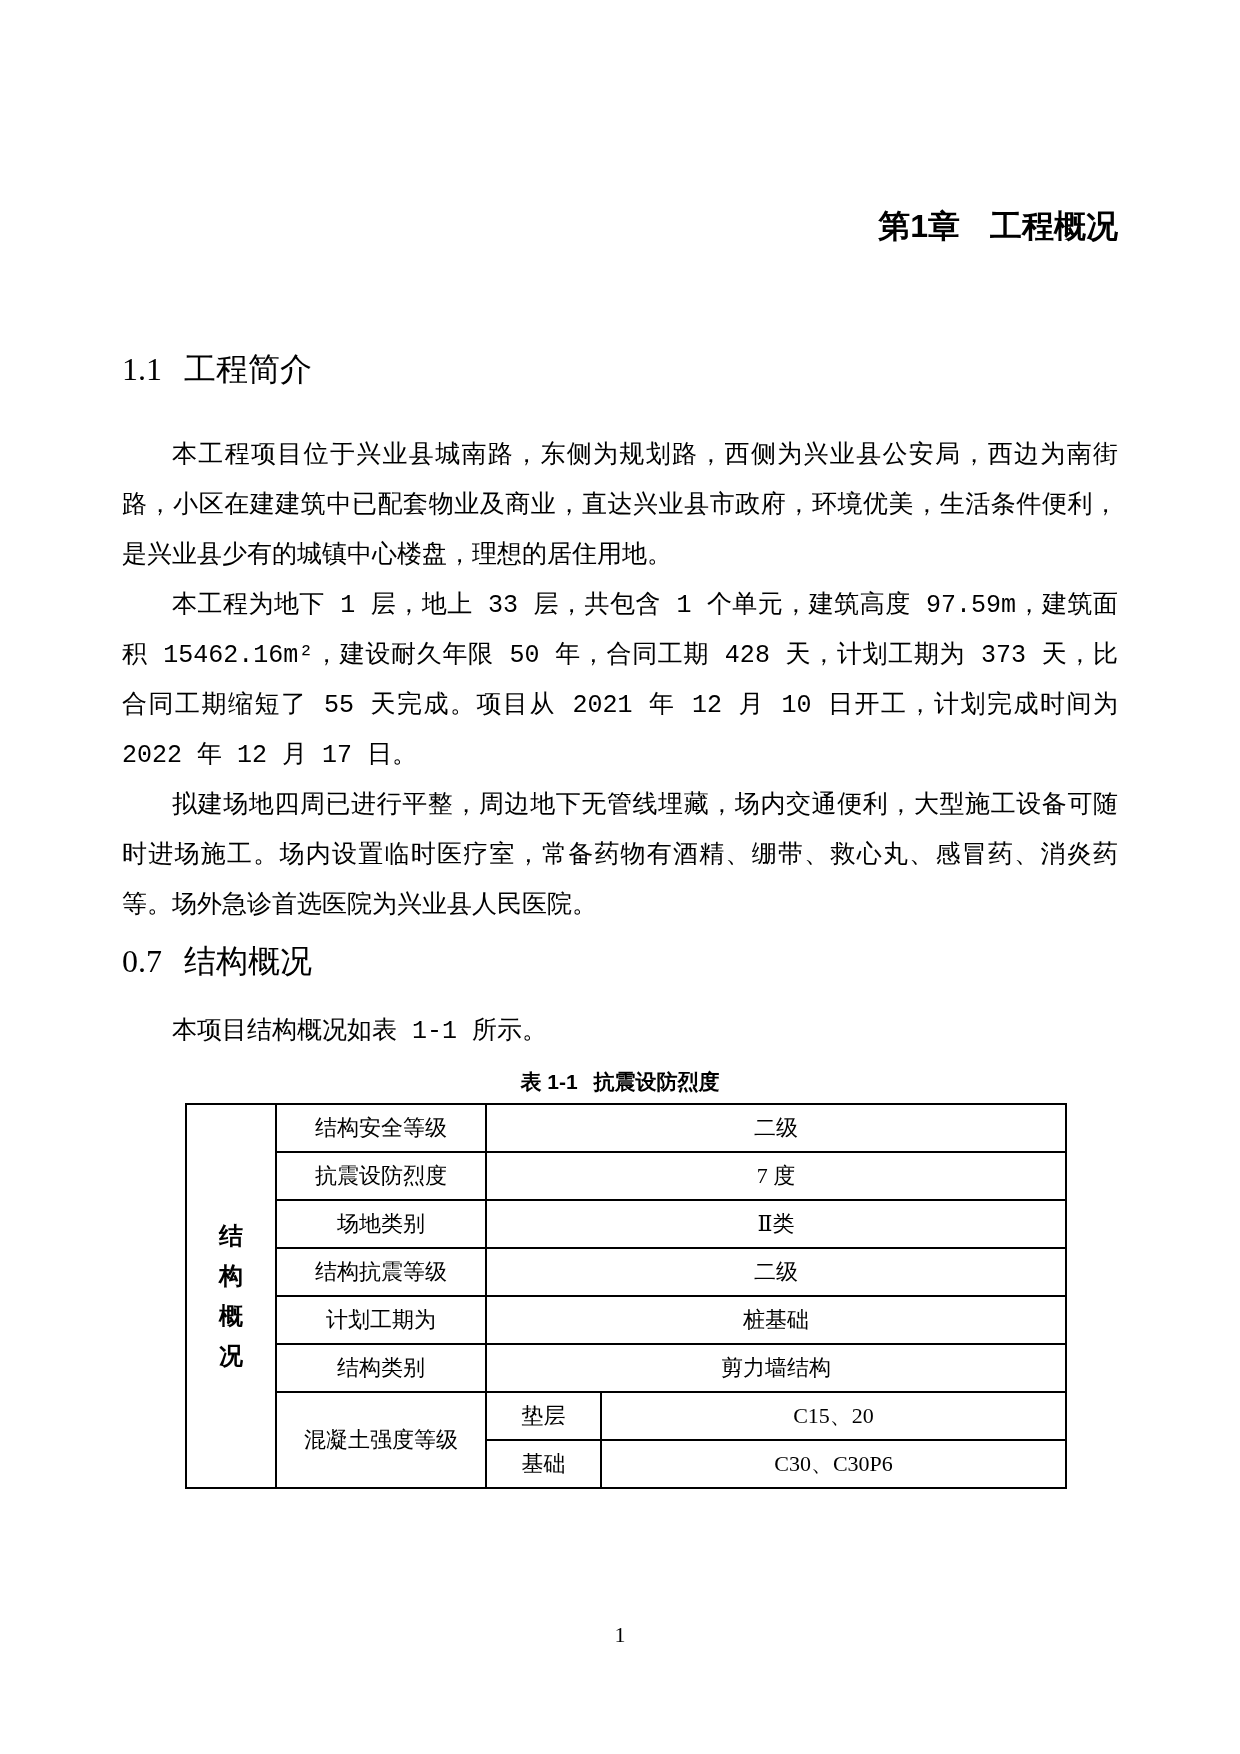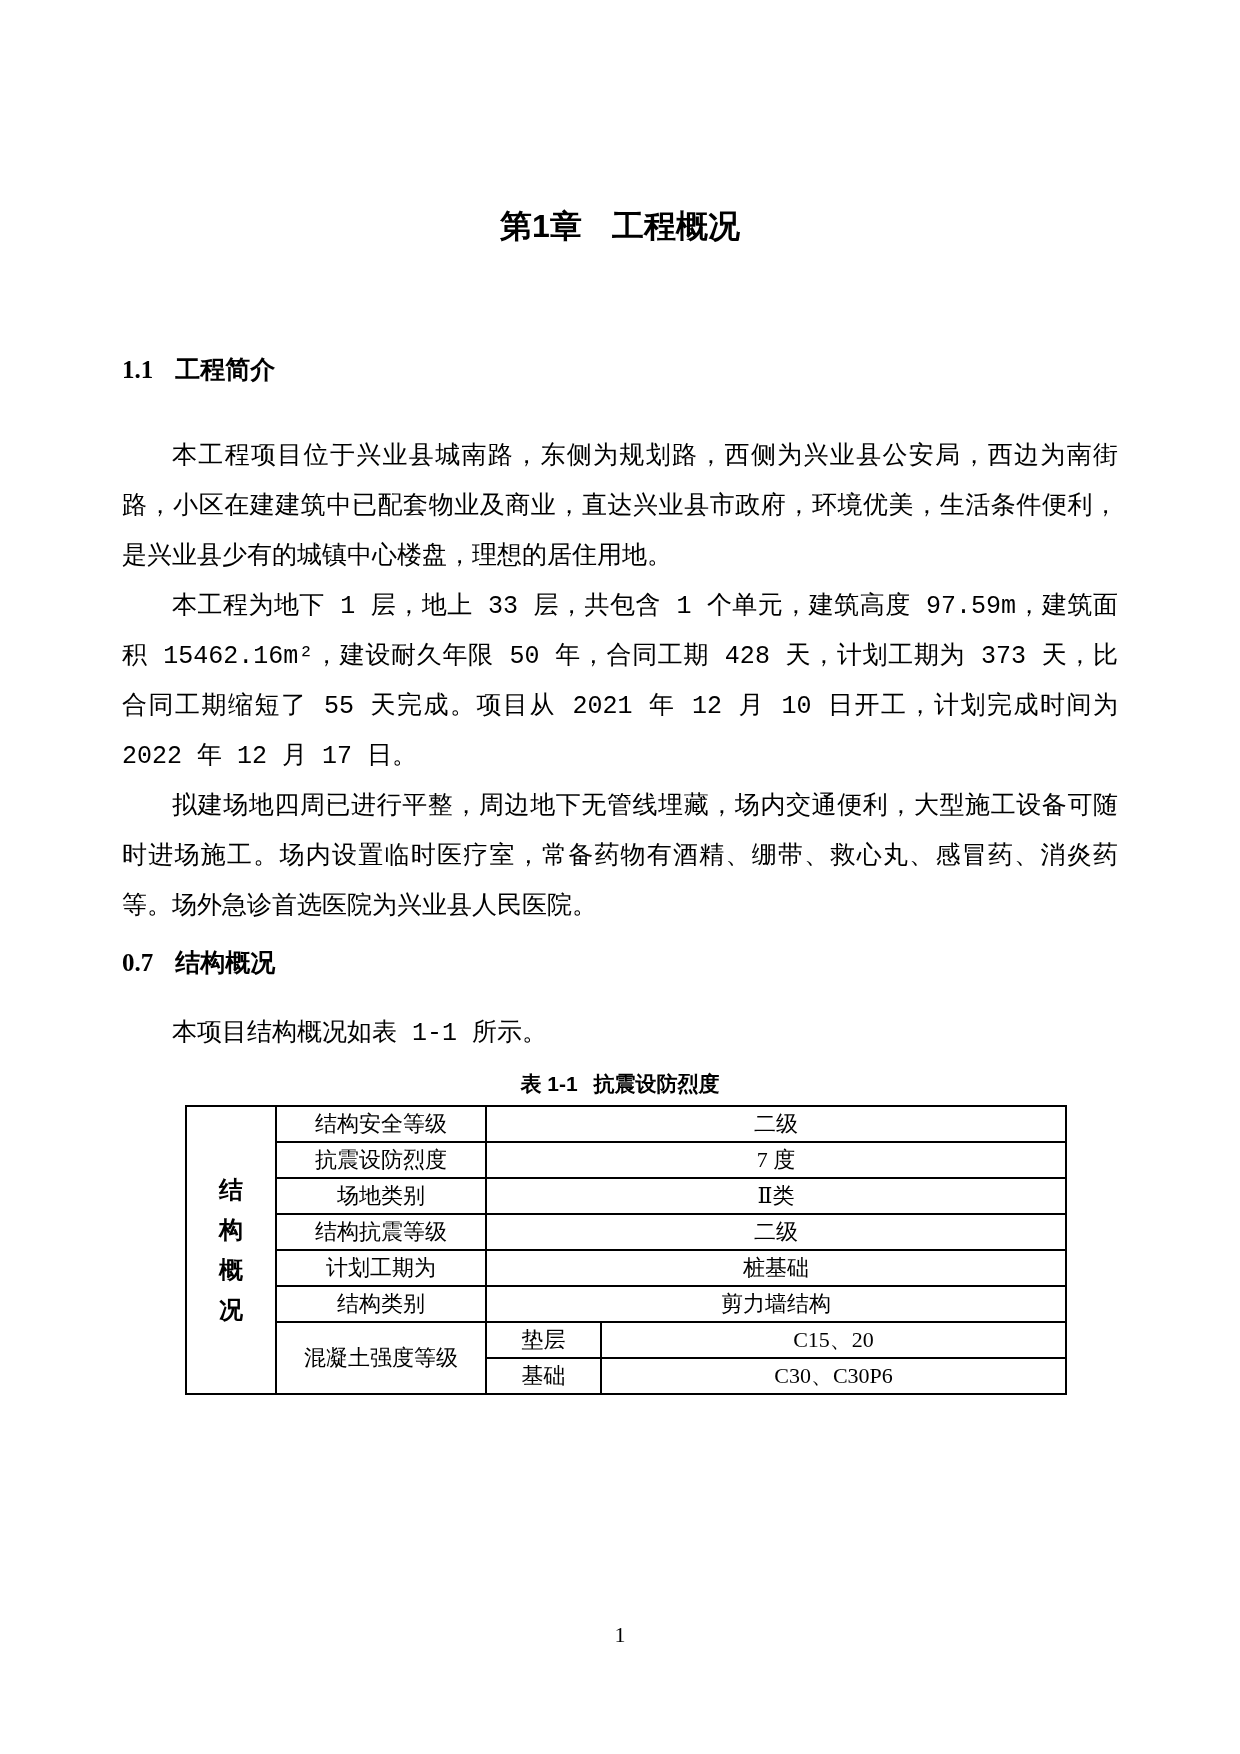--- a/index.html
+++ b/index.html
@@ -8,29 +8,29 @@
     position:relative;
     width:1240px; height:1754px;
     background:#fff; color:#000;
     margin:0 auto;
     overflow:hidden;
     font-family:"Liberation Serif","DejaVu Serif",serif;
   }
   .content { padding:0 122px; }
   h1.chapter {
     padding-top:206px;
-    text-align:center;
+    text-align:right;
     font-size:32px; line-height:40px;
     font-weight:bold;
     font-family:"Liberation Sans","DejaVu Sans",sans-serif;
   }
   h1.chapter .chapter-name { margin-left:30px; }
   h2.section-heading {
-    font-size:25px; line-height:32px;
-    font-weight:bold;
+    font-size:32px; line-height:32px;
+    font-weight:normal;
     font-family:"Liberation Sans","DejaVu Sans",sans-serif;
   }
   h2.section-heading .sec-num {
     font-family:"Liberation Serif","DejaVu Serif",serif;
     margin-right:22px;
   }
   #heading-1-1 { margin-top:107px; }
   #heading-1-2 { margin-top:14px; }
   .body-block { margin-top:46px; }
   p.para {
@@ -50,21 +50,21 @@
   .table-caption .cap-title { margin-left:16px; }
   table.struct-table {
     margin-top:8px;
     margin-left:63px;
     width:880px;
     border-collapse:collapse;
     table-layout:fixed;
   }
   table.struct-table td {
     border:2px solid #000;
-    height:36px;
+    height:48px;
     text-align:center;
     vertical-align:middle;
     font-size:22px;
     padding:0;
   }
   td.vertical-header {
     font-family:"Liberation Sans","DejaVu Sans",sans-serif;
     font-weight:bold;
   }
   td.vertical-header .stack {

